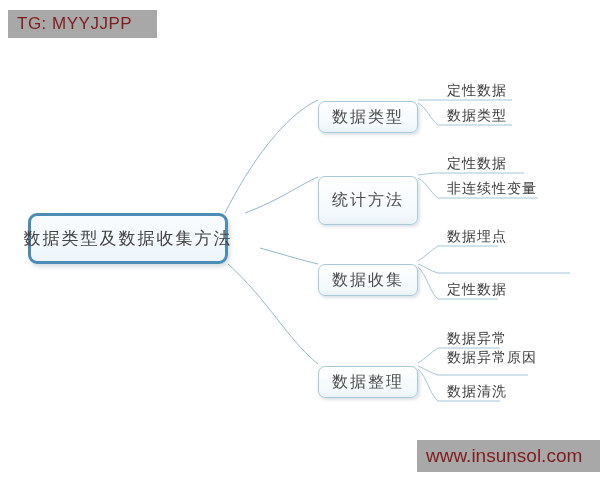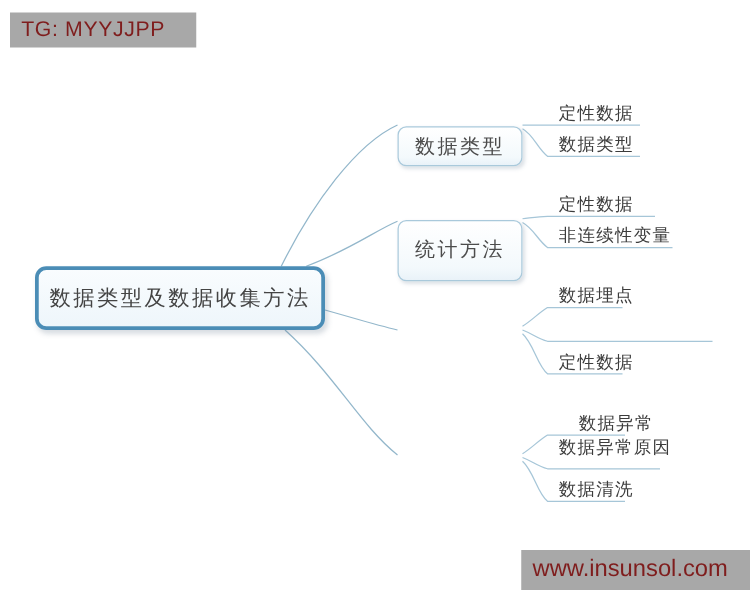--- a/index.html
+++ b/index.html
@@ -16,21 +16,21 @@
     position:absolute;z-index:5;background:#a8a8a8;color:#7f1d1d;
     font-family:"Liberation Sans", sans-serif;white-space:nowrap;
   }
   .wm-top{left:8px;top:10px;width:140px;height:28px;line-height:28px;
     padding-left:9px;font-size:17px;letter-spacing:0.5px;}
   .wm-bottom{left:417px;top:440px;width:183px;height:32px;line-height:32px;
     padding-left:9px;font-size:19px;}
 
   
   .root-node{
-    position:absolute;z-index:3;left:28px;top:213px;width:232px;height:51px;
+    position:absolute;z-index:3;left:28px;top:213px;width:200px;height:51px;
     box-sizing:border-box;border:3px solid #4b8db6;border-radius:9px;
     background:linear-gradient(180deg,#f9fcfe 0%,#eef6fb 100%);
     box-shadow:2px 3px 4px rgba(100,120,140,0.25);
     display:flex;align-items:center;justify-content:center;
     font-family:"Liberation Serif", serif;
     font-size:17px;color:#444444;letter-spacing:2px;white-space:nowrap;
   }
 
   
   .branch-node{
@@ -49,21 +49,21 @@
 
   
   .leaf{
     position:absolute;z-index:3;left:447px;height:18px;line-height:18px;
     font-family:Liberation Sans, sans-serif;
     font-size:14px;color:#3c3c3c;letter-spacing:1px;white-space:nowrap;
   }
   .leaf-0-0{top:81px;}  .leaf-0-1{top:106px;}
   .leaf-1-0{top:154px;} .leaf-1-1{top:179px;}
   .leaf-2-0{top:227px;} .leaf-2-1{top:254px;} .leaf-2-2{top:280px;}
-  .leaf-3-0{top:329px;margin-left:16px;} .leaf-3-1{top:348px;} .leaf-3-2{top:382px;}
+  .leaf-3-0{top:329px;} .leaf-3-1{top:348px;} .leaf-3-2{top:382px;}
 </style>
 </head>
 <body>
 
 <div class="stage">
 
   <svg class="connectors" width="600" height="480" viewBox="0 0 600 480">
     <g stroke="#93b7cb" stroke-width="1" fill="none">
       <path d="M 225 213 C 250 163 285 115 318 100"></path>
       <path d="M 245 213 C 280 200 301 184 318 177"></path>
@@ -85,20 +85,22 @@
       <path d="M 418 363 C 426 358 430 353 438 348 L 500 348"></path>
       <path d="M 418 366 C 426 369 430 373 438 375 L 528 375"></path>
       <path d="M 418 369 C 427 377 430 395 438 401 L 500 401"></path>
     </g>
   </svg>
 
   <div class="root-node">数据类型及数据收集方法</div>
 
   <div class="branch-node branch-0">数据类型</div>
   <div class="branch-node branch-1">统计方法</div>
+  <div class="branch-node branch-2">数据收集</div>
+  <div class="branch-node branch-3">数据整理</div>
 
   <div class="leaf leaf-0-0">定性数据</div>
   <div class="leaf leaf-0-1">数据类型</div>
 
   <div class="leaf leaf-1-0">定性数据</div>
   <div class="leaf leaf-1-1">非连续性变量</div>
 
   <div class="leaf leaf-2-0">数据埋点</div>
   <div class="leaf leaf-2-2">定性数据</div>
 

